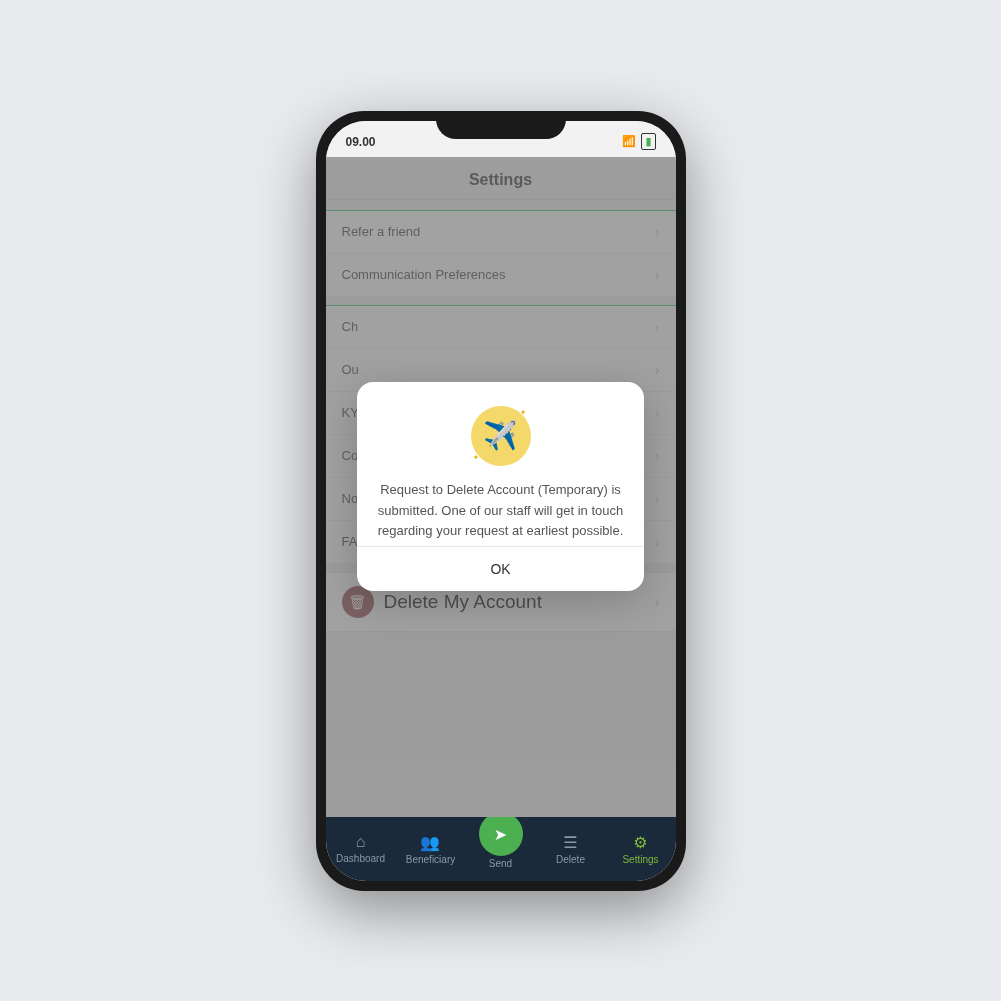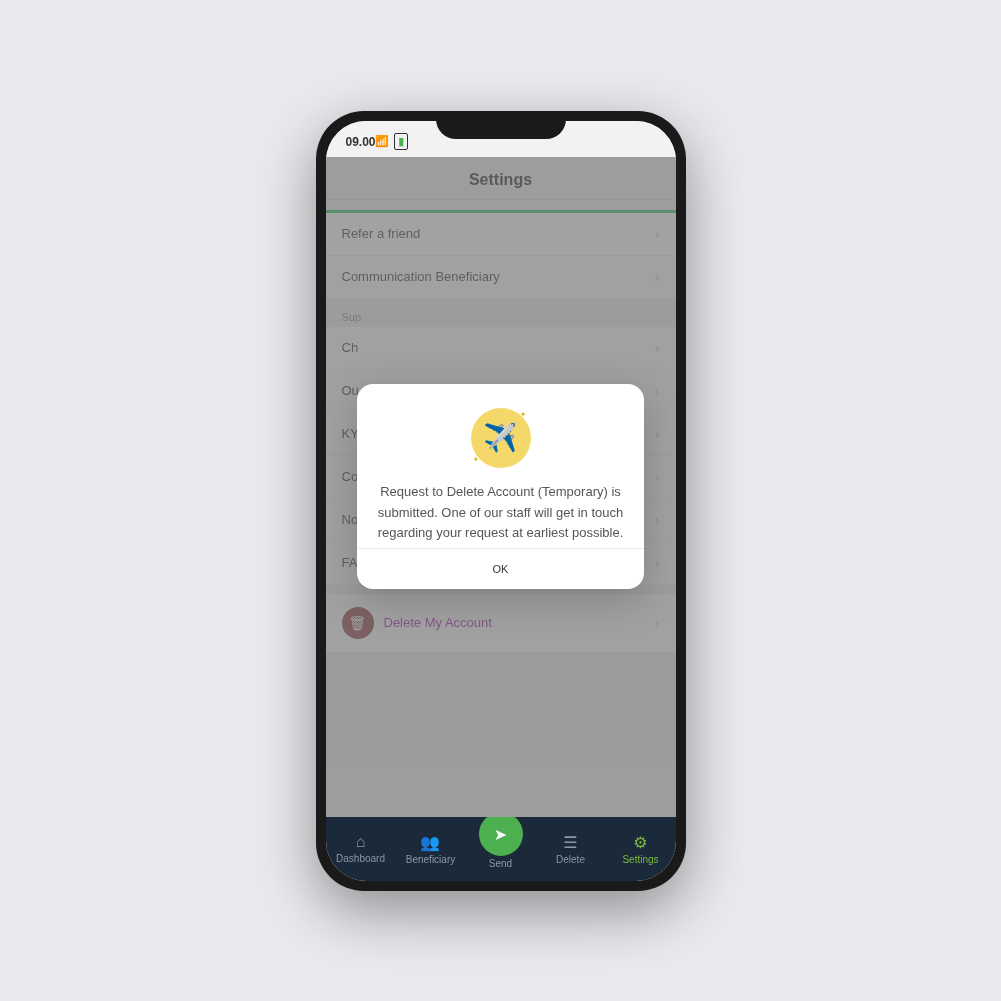--- a/index.html
+++ b/index.html
@@ -46,20 +46,21 @@
       width: 130px;
       height: 28px;
       background: #1a1a1a;
       border-radius: 0 0 20px 20px;
       z-index: 10;
     }
 
     
     .status-bar {
       display: flex;
+      justify-content: space-between;
       align-items: center;
       padding: 10px 20px 4px;
       height: 36px;
       background: #f2f2f2;
       flex-shrink: 0;
     }
 
     .status-time {
       font-size: 12px;
       font-weight: 600;
@@ -135,21 +136,21 @@
     .settings-item {
       background: white;
       display: flex;
       align-items: center;
       justify-content: space-between;
       padding: 13px 16px;
       border-bottom: 1px solid #f0f0f0;
     }
 
     .settings-item:first-child {
-      border-top: 3px solid #22c55e;
+      border-top: 1px solid #22c55e;
       align-items: center;
     }
 
     .settings-item-text {
       font-size: 13px;
       color: #333;
     }
 
     .chevron {
       color: #bbb;
@@ -173,22 +174,22 @@
       border-radius: 50%;
       display: flex;
       align-items: center;
       justify-content: center;
       color: white;
       font-size: 14px;
       flex-shrink: 0;
     }
 
     .delete-text {
-      font-size: 13px;
-      color: #a21caf;
+      font-size: 19px;
+      color: #000000;
       font-weight: 500;
       flex: 1;
     }
 
     
     .bottom-nav {
       height: 64px;
       background: #1a2a3a;
       display: flex;
       align-items: center;
@@ -301,21 +302,21 @@
       border-top: 1px solid #e8e8e8;
       margin: 0 -20px;
     }
 
     .modal-ok-btn {
       display: block;
       width: 100%;
       padding: 14px;
       background: transparent;
       border: none;
-      font-size: 11px;
+      font-size: 14px;
       font-weight: 500;
       color: #333;
       cursor: pointer;
       text-align: center;
     }
 
     
     .dimmed {
       opacity: 0.5;
     }
@@ -343,27 +344,26 @@
         </div>
 
         <div class="settings-body">
 
           <div class="settings-section">
             <div class="settings-item">
               <span class="settings-item-text">Refer a friend</span>
               <span class="chevron">›</span>
             </div>
             <div class="settings-item">
-              <span class="settings-item-text">Communication Beneficiary</span>
+              <span class="settings-item-text">Communication Preferences</span>
               <span class="chevron">›</span>
             </div>
           </div>
 
           <div class="settings-section">
-            <div class="section-label">Sup</div>
             <div class="settings-item">
               <span class="settings-item-text">Ch</span>
               <span class="chevron">›</span>
             </div>
             <div class="settings-item">
               <span class="settings-item-text">Ou</span>
               <span class="chevron">›</span>
             </div>
             <div class="settings-item">
               <span class="settings-item-text">KY</span>

